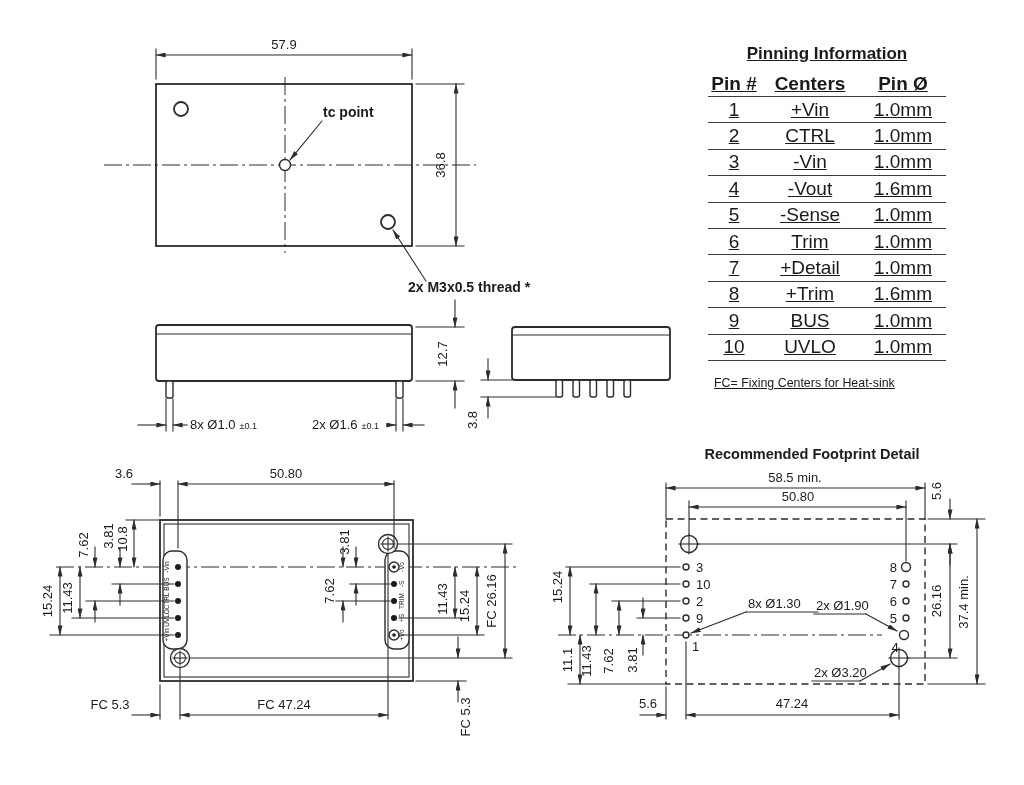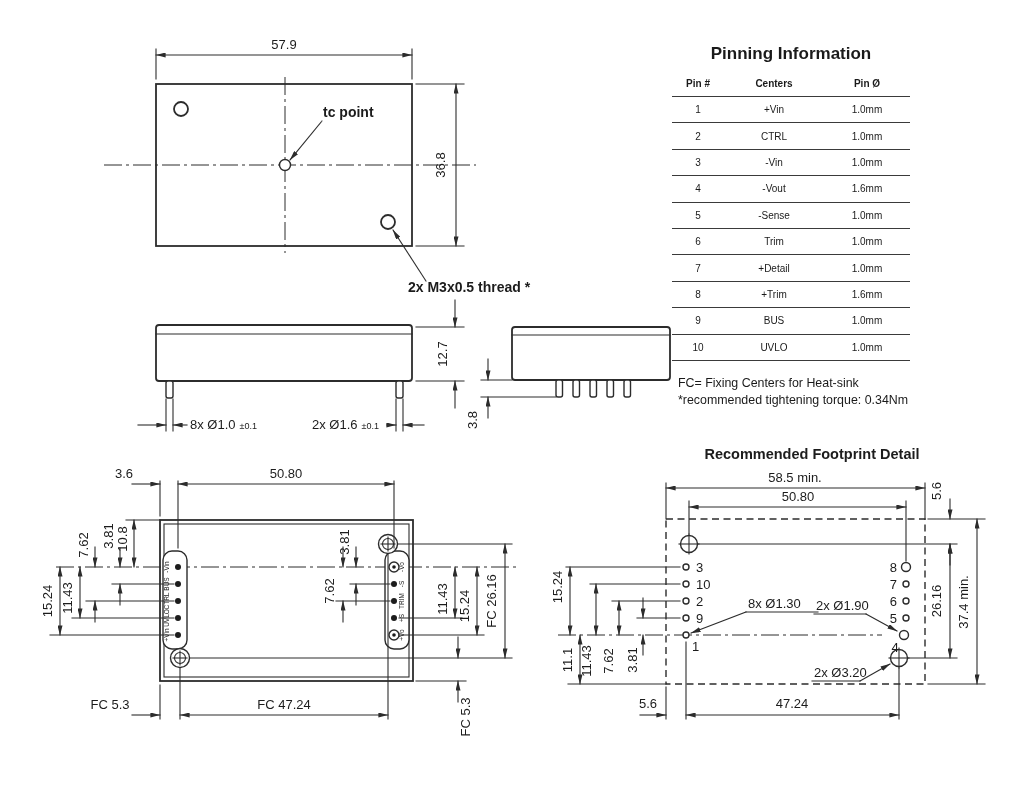--- a/index.html
+++ b/index.html
@@ -11,23 +11,23 @@
   .med{stroke-width:1.4;}
   .cl{stroke:#2c2c2c;stroke-width:1;stroke-dasharray:18 4 3 4;fill:none;}
   .dsh{stroke:#2c2c2c;stroke-width:1.4;stroke-dasharray:7 4.5;fill:none;}
   .dot{fill:#1c1c1c;stroke:none;}
   .wf{fill:#ffffff;}
   .tol{font-size:9px;}
   .pl{font-size:6.5px;}
   .ft{font-size:14.5px;font-weight:700;}
   .lbl{font-size:14px;font-weight:700;}
   
-  .ptable{position:absolute;left:672px;top:44px;width:238px;color:#1a1a1a;}
+  .ptable{position:absolute;left:708px;top:44px;width:238px;color:#1a1a1a;text-decoration:underline;}
   .ptable .title{text-align:center;font-size:17px;font-weight:700;margin-bottom:7px;}
-  .trow{display:grid;grid-template-columns:52px 100px 86px;align-items:center;height:25.4px;border-bottom:1.6px solid #3a3a3a;font-size:10px;}
+  .trow{display:grid;grid-template-columns:52px 100px 86px;align-items:center;height:25.4px;border-bottom:1.6px solid #3a3a3a;font-size:19px;}
   .trow.head{font-weight:700;height:25px;}
   .trow span{text-align:center;}
   .notes{margin-top:14px;font-size:12.4px;line-height:1.38;padding-left:6px;}
 </style>
 </head>
 <body>
 
 <svg width="1024" height="785" viewBox="0 0 1024 785">
   <defs>
     <marker id="ah" viewBox="0 0 10 5" refX="9.6" refY="2.5" markerWidth="10" markerHeight="5" orient="auto-start-reverse" markerUnits="userSpaceOnUse">
@@ -431,15 +431,14 @@
       <span>BUS</span>
       <span>1.0mm</span>
     </div>
   <div class="trow">
       <span>10</span>
       <span>UVLO</span>
       <span>1.0mm</span>
     </div>
   <div class="notes">
     <div>FC= Fixing Centers for Heat-sink</div>
-    <div>*recommended tightening torque: 0.34Nm</div>
   </div>
 </div>
 
 </body></html>

